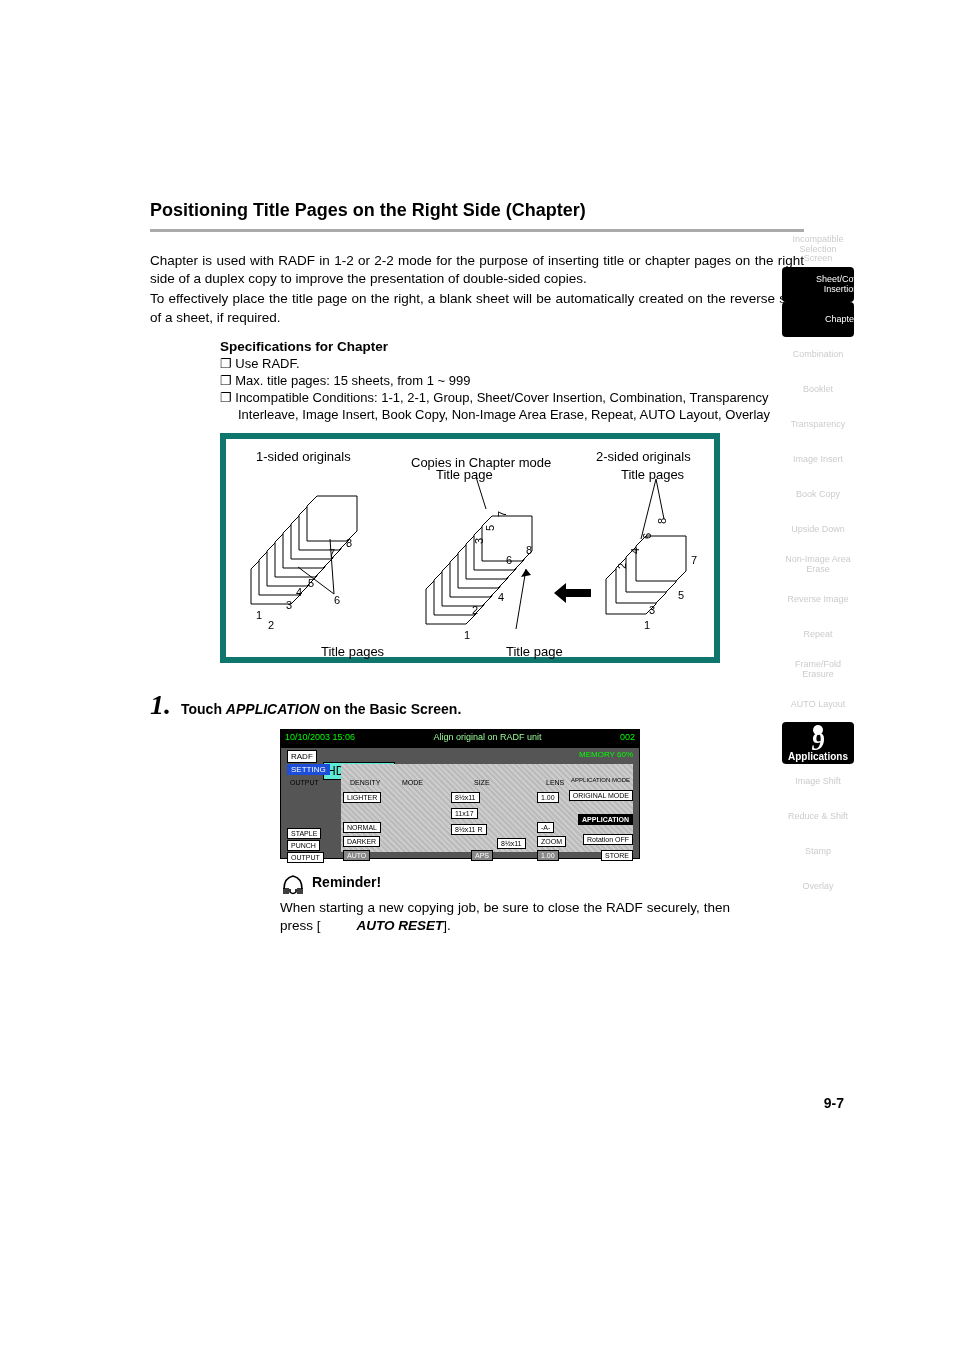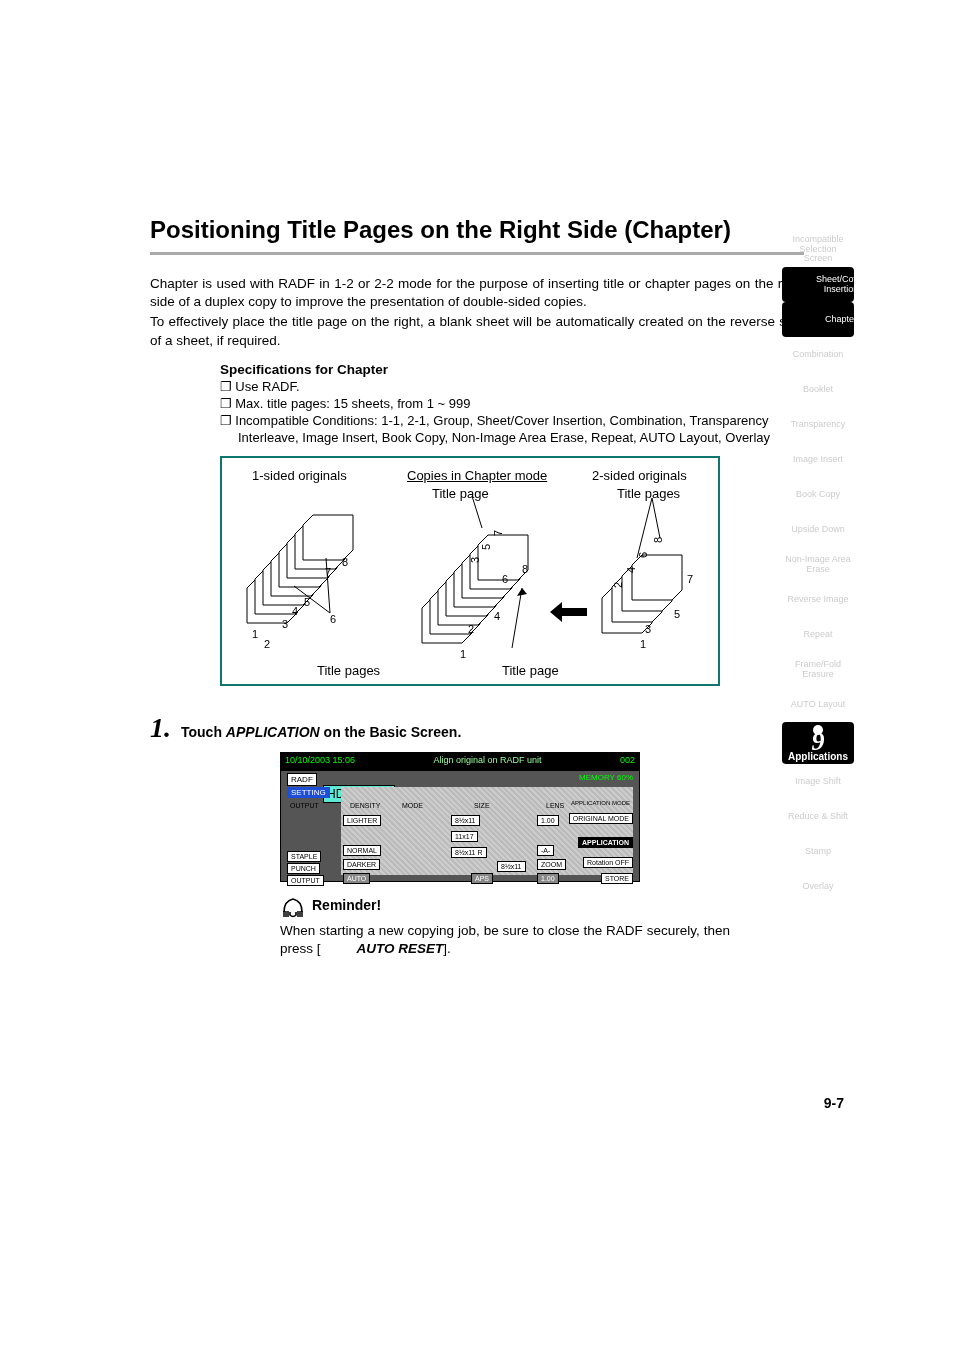--- a/index.html
+++ b/index.html
@@ -14,24 +14,23 @@
     .page {
       padding: 200px 150px 60px 150px;
       position: relative;
     }
     .title-bar {
       border-bottom: 3px solid #aaa;
       padding-bottom: 8px;
       margin-bottom: 20px;
     }
     .title {
-      font-size: 24px;
+      font-size: 18px;
       font-weight: bold;
       color: #000;
-      margin-top: 16px;
     }
     .body-text {
       font-size: 13.5px;
       line-height: 1.35;
       text-align: justify;
       margin-bottom: 2px;
     }
     .specs-block {
       margin: 12px 0 10px 70px;
       font-size: 13px;
@@ -44,21 +43,21 @@
     .spec-item {
       margin-left: 0;
       padding-left: 18px;
       text-indent: -18px;
       line-height: 1.3;
     }
     .spec-item::before {
       content: "❐ ";
     }
     .diagram-box {
-      border: 2px solid #0f766e;
+      border: 6px solid #0f766e;
       width: 500px;
       height: 230px;
       margin: 8px 0 28px 70px;
       position: relative;
       font-size: 13px;
     }
     .diagram-label { position: absolute; font-size: 13px; }
     .svg-layer { position: absolute; left: 0; top: 0; }
     .step-row { display: flex; align-items: baseline; margin-top: 8px; }
     .step-num {
@@ -162,21 +161,21 @@
 
   <div class="specs-block">
     <div class="specs-heading">Specifications for Chapter</div>
     <div class="spec-item">Use RADF.</div>
     <div class="spec-item">Max. title pages: 15 sheets, from 1 ~ 999</div>
     <div class="spec-item">Incompatible Conditions: 1-1, 2-1, Group, Sheet/Cover Insertion, Combination, Transparency Interleave, Image Insert, Book Copy, Non-Image Area Erase, Repeat, AUTO Layout, Overlay</div>
   </div>
 
   <div class="diagram-box">
     <span class="diagram-label" style="left:30px; top:10px;">1-sided originals</span>
-    <span class="diagram-label" style="left:185px; top:10px;text-decoration:underline;">Copies in Chapter mode</span>
+    <span class="diagram-label" style="left:185px; top:16px;">Copies in Chapter mode</span>
     <span class="diagram-label" style="left:370px; top:10px;">2-sided originals</span>
     <span class="diagram-label" style="left:210px; top:28px;">Title page</span>
     <span class="diagram-label" style="left:395px; top:28px;">Title pages</span>
     <span class="diagram-label" style="left:95px; top:205px;">Title pages</span>
     <span class="diagram-label" style="left:280px; top:205px;">Title page</span>
 
     <svg class="svg-layer" width="500" height="230">
 
       <g stroke="#000" fill="#fff" stroke-width="1">
         <path d="M25,165 h40 l10,-10 v-35 h-40 l-10,10 z"></path>

